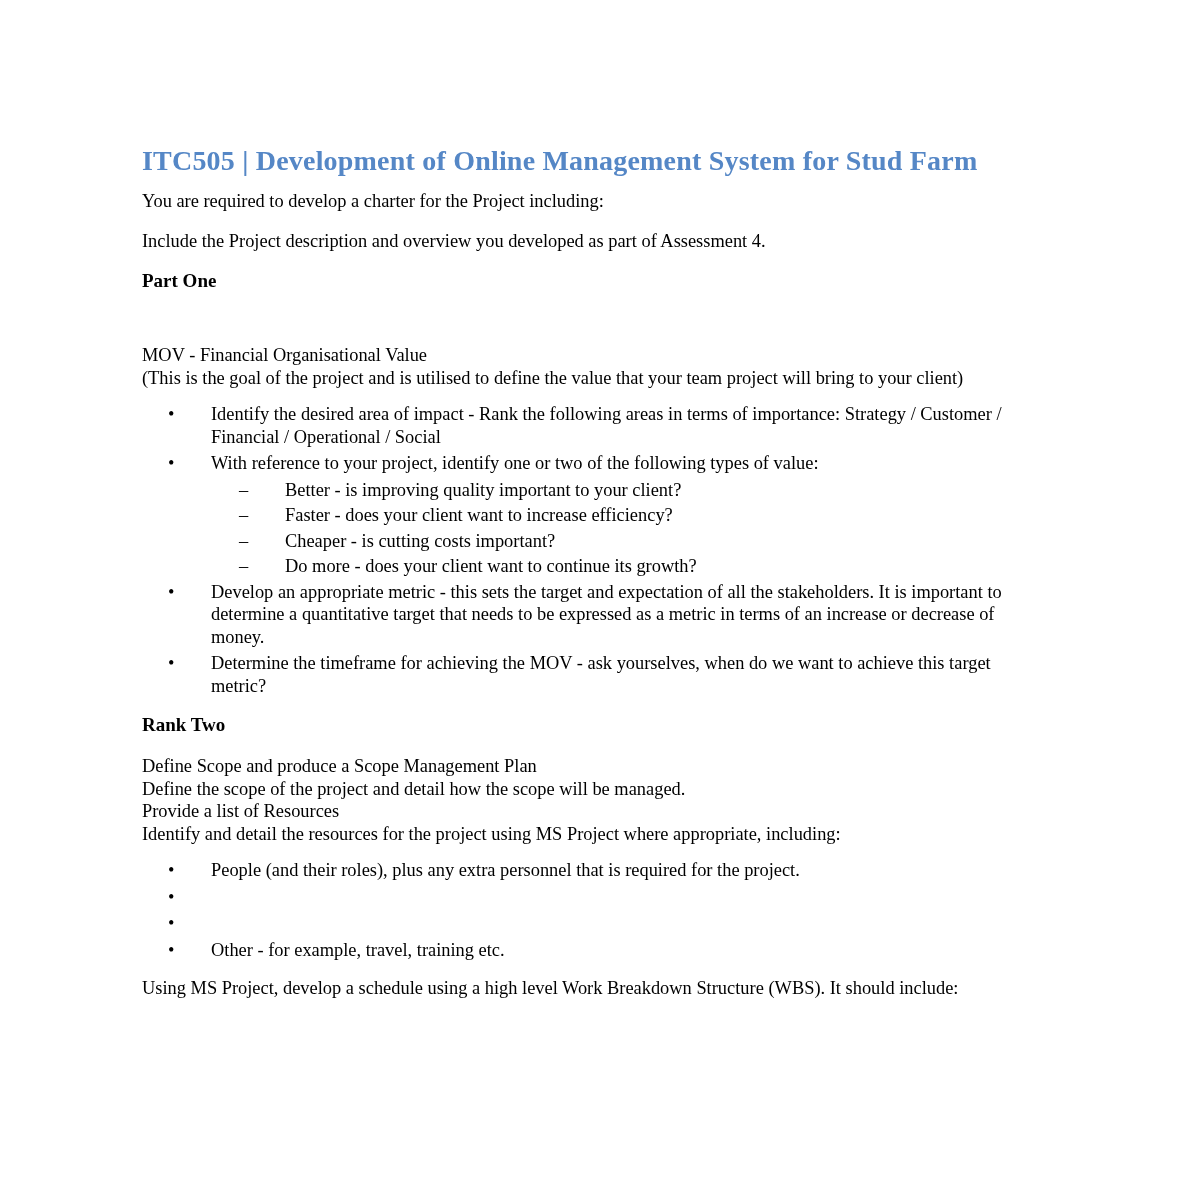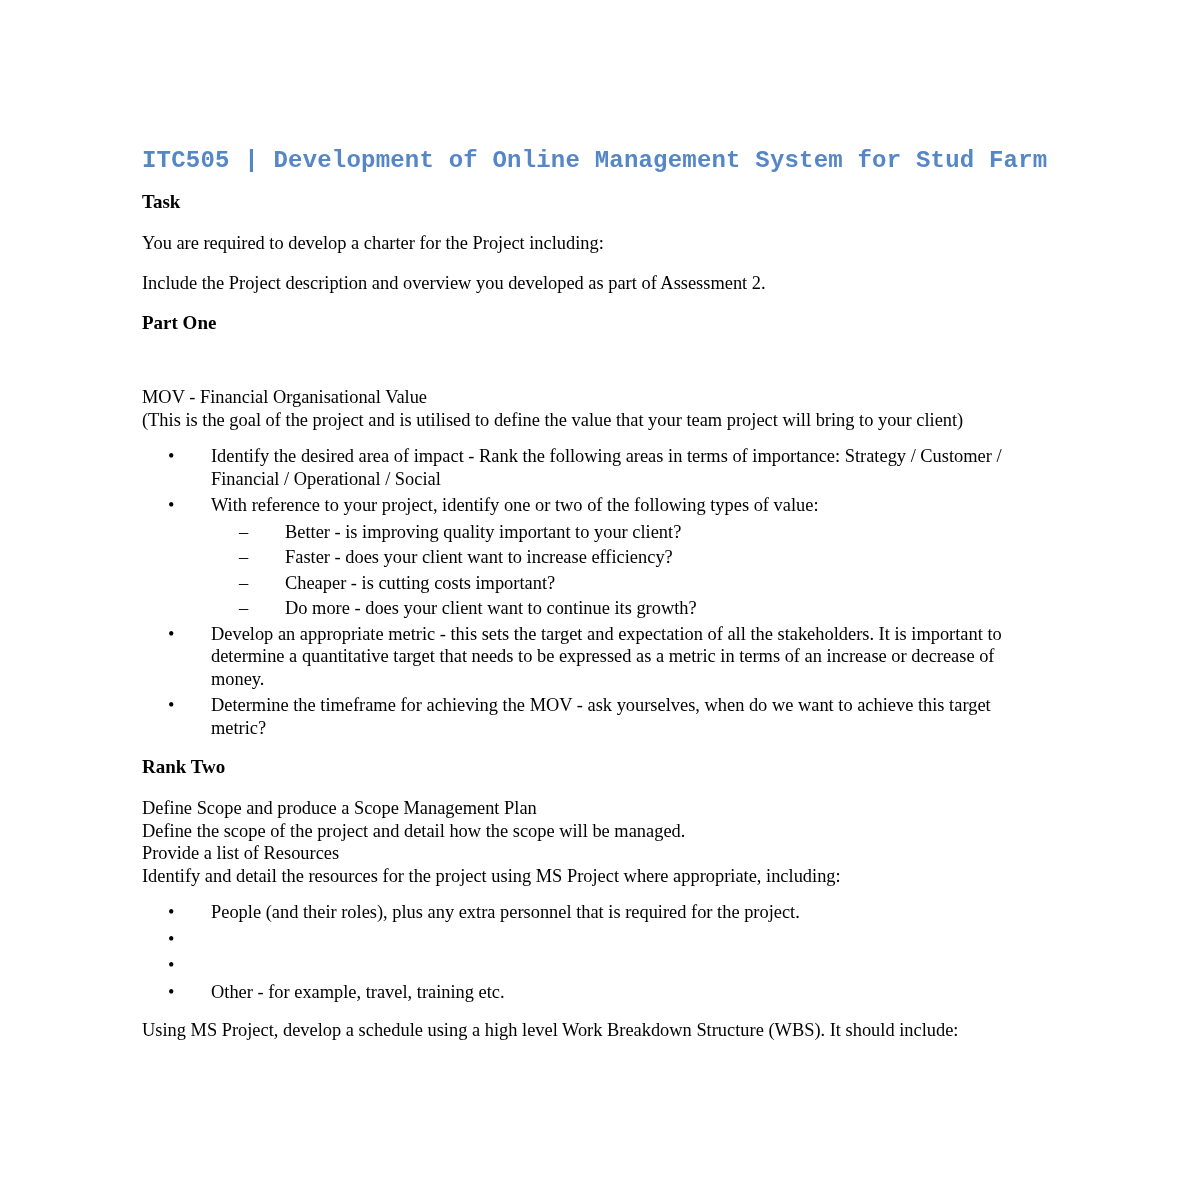--- a/index.html
+++ b/index.html
@@ -13,22 +13,22 @@
     box-sizing: border-box;
     background: #ffffff;
     padding: 147px 142px 40px 142px;
     font-family: "Liberation Serif", "DejaVu Serif", serif;
     font-size: 18.4px;
     line-height: 22.5px;
     color: #000000;
     overflow: hidden;
   }
   .doc-title {
-    font-family: Liberation Mono, monospace;
-    font-size: 24px;
+    font-family: Liberation Serif, serif;
+    font-size: 28px;
     line-height: 27px;
     font-weight: bold;
     margin: 0 0 16px 0;
     letter-spacing: 0.2px;
   }
   .doc-heading {
     font-size: 19px;
     line-height: 23px;
     font-weight: bold;
     margin: 0 0 19px 0;
@@ -74,24 +74,23 @@
     max-width: 700px;
   }
 </style>
 </head>
 <body>
 
 <div class="page" style="background: rgb(255, 255, 255);">
 
   <h1 class="doc-title" style="color: rgb(85, 135, 198);">ITC505 | Development of Online Management System for Stud Farm</h1>
 
-  <h2 class="doc-heading">Task</h2>
 
   <p class="para">You are required to develop a charter for the Project including:</p>
-  <p class="para">Include the Project description and overview you developed as part of Assessment 2.</p>
+  <p class="para">Include the Project description and overview you developed as part of Assessment 4.</p>
 
   <h2 class="doc-heading gap-after">Part One</h2>
 
   <div class="line-block">
     <span class="line">MOV - Financial Organisational Value</span>
     <span class="line">(This is the goal of the project and is utilised to define the value that your team project will bring to your client)</span>
   </div>
 
   <div class="list">
     <div class="li">

